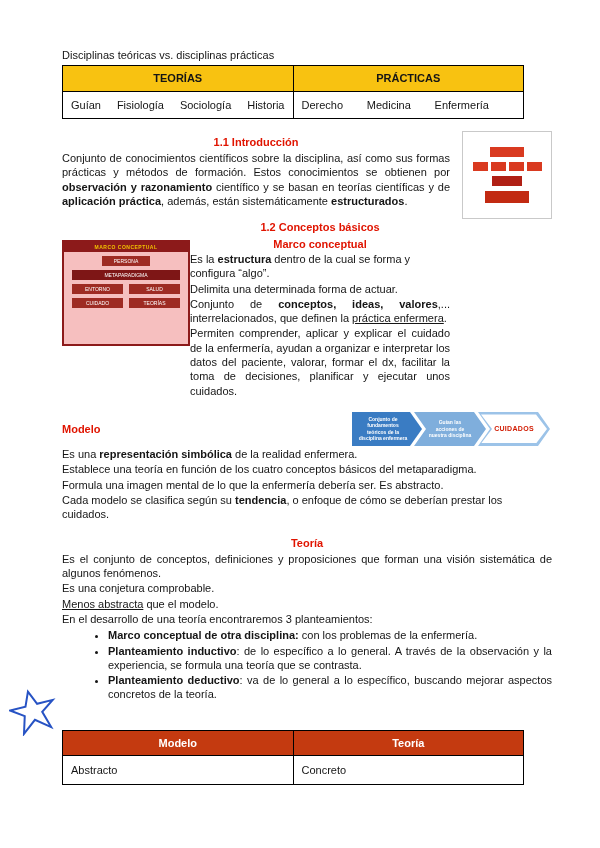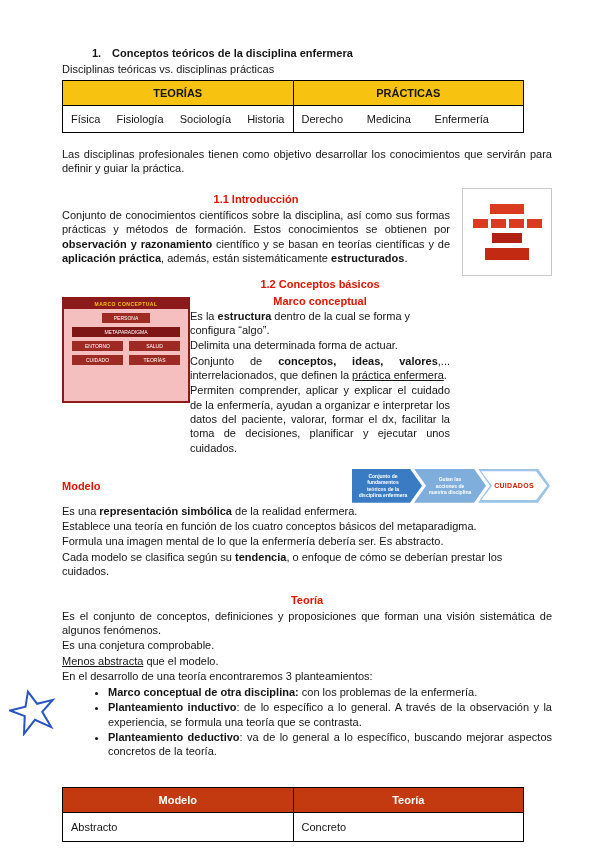--- a/index.html
+++ b/index.html
@@ -74,54 +74,50 @@
   .tbl2 th{background:#C43A10; color:#fff; font-weight:bold; text-align:center; padding:5px 4px;}
   .tbl2 td{padding:7px 8px; vertical-align:top;}
   
   .star{position:absolute; left:9px; top:688px;}
 </style>
 </head>
 <body>
 
 <div class="page">
 
-  <div class="title-row">
-    <span class="title-num">1.</span><span>Conceptos teóricos de la disciplina enfermera</span>
-  </div>
   <div class="subtitle">Disciplinas teóricas vs. disciplinas prácticas</div>
 
   <table class="tbl tbl1">
     <thead>
       <tr>
         <th>TEORÍAS</th>
         <th>PRÁCTICAS</th>
       </tr>
     </thead>
     <tbody>
       <tr>
         <td>
             <div class="words">
-              <span>Física</span>
+              <span>Guían</span>
               <span>Fisiología</span>
               <span>Sociología</span>
               <span>Historia</span>
             </div>
           </td>
         <td>
             <div class="words words-r">
               <span>Derecho</span>
               <span>Medicina</span>
               <span>Enfermería</span>
             </div>
           </td>
       </tr>
     </tbody>
   </table>
 
-  <div class="lead p-justify"><span>Las disciplinas profesionales tienen como objetivo desarrollar los conocimientos que servirán para definir y guiar la práctica.</span></div>
 
   <div class="intro">
     <div class="intro-img">
       <div class="ii-box ii-top"></div>
       <div class="ii-row">
           <span></span>
           <span></span>
           <span></span>
           <span></span>
         </div>

